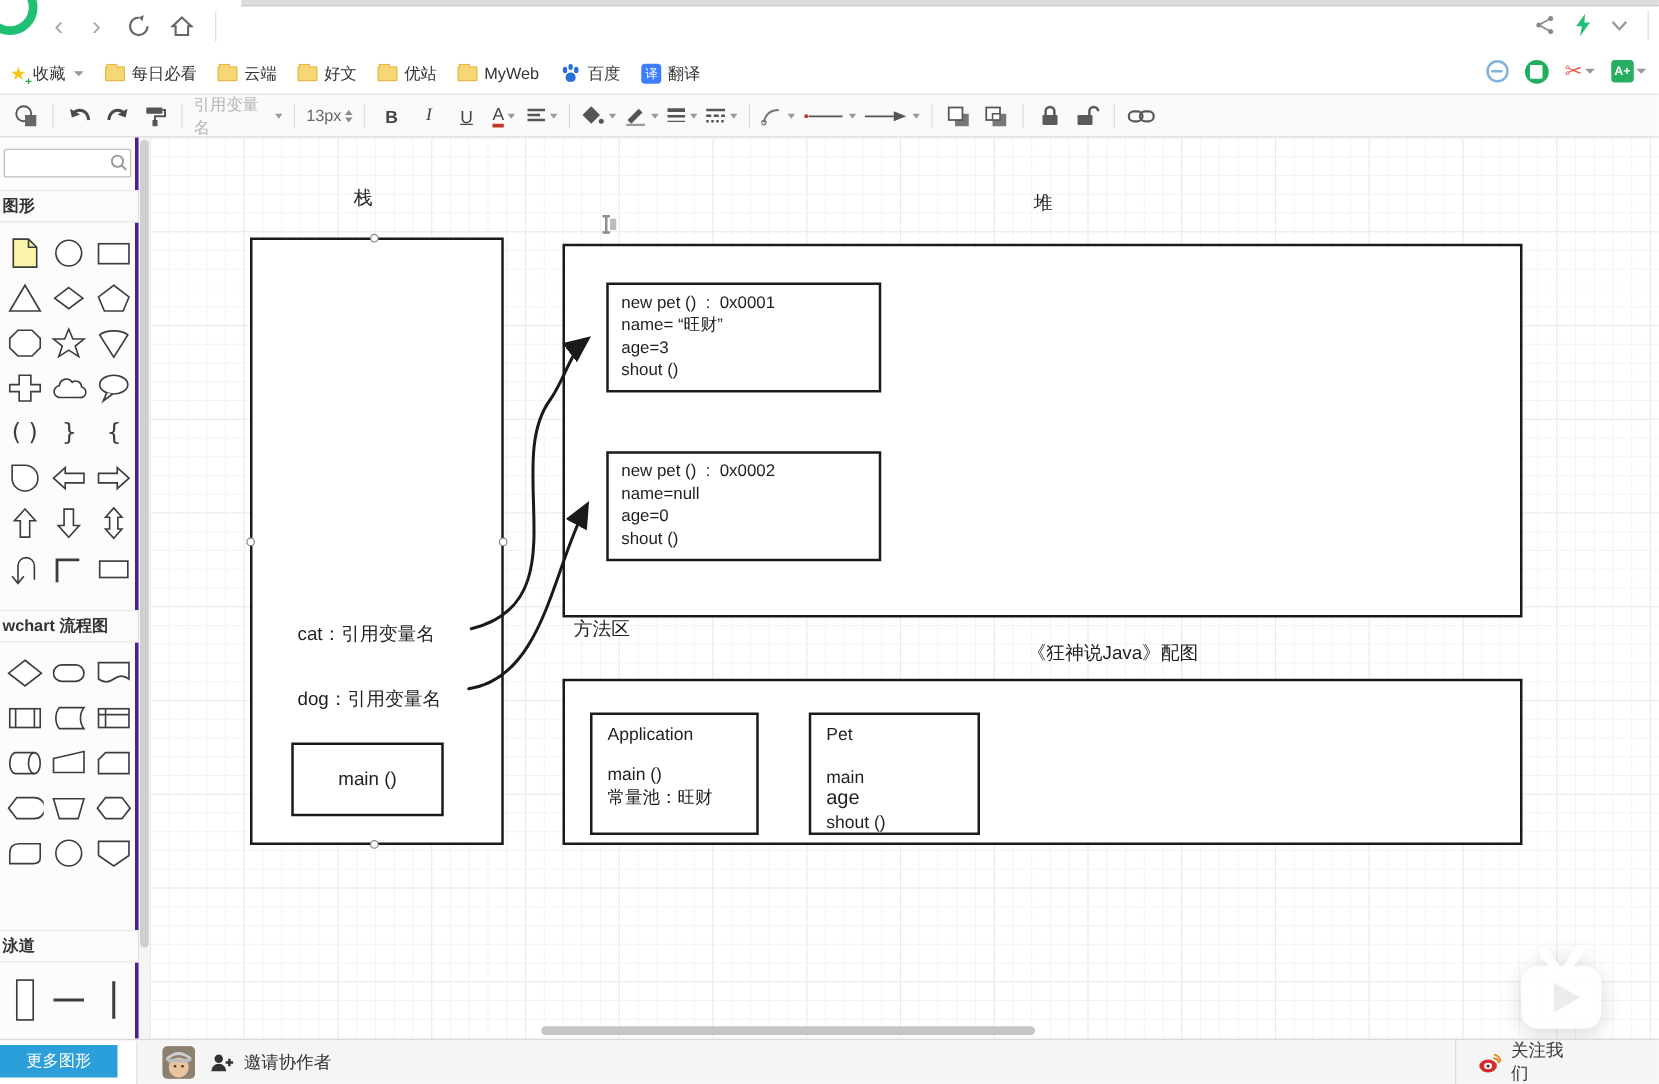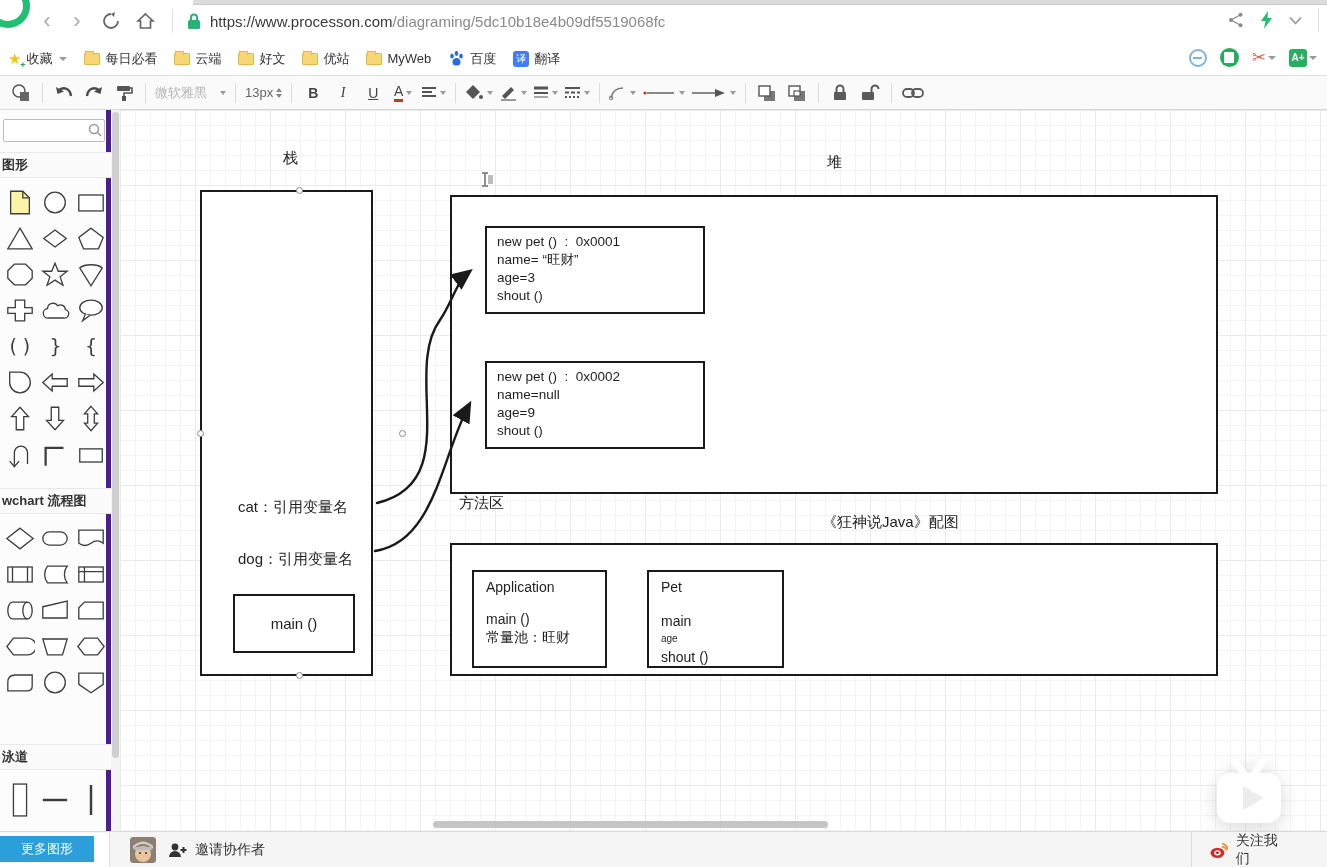--- a/index.html
+++ b/index.html
@@ -45,21 +45,21 @@
   .spin { display:flex; flex-direction:column; gap:2px; margin-left:3px; }
   .spin b, .spin i { width:0; height:0; border-left:3.5px solid transparent; border-right:3.5px solid transparent; display:block; }
   .spin b { border-bottom:4px solid #888; }
   .spin i { border-top:4px solid #888; }
   .bold { font-weight:bold; color:#444; }
   .italic { font-style:italic; font-family:"Liberation Serif",serif; color:#444; }
   .uline { text-decoration:underline; color:#444; }
   .fcolor { color:#444; border-bottom:3px solid #c0392b; line-height:15px; }
 
   
-  #sidebar { position:absolute; left:0; top:110px; width:111px; height:721px; background:#fcfcfc; border-right:5px solid #4c1d95; }
+  #sidebar { position:absolute; left:0; top:110px; width:111px; height:721px; background:#fcfcfc; border-right:3px solid #4c1d95; }
   #shape-search { position:absolute; left:3px; top:9px; width:102px; height:23px; border:1px solid #bdbdbd; border-radius:2px; background:#fff; font-size:12px; padding:0 20px 0 5px; }
   #search-mag { position:absolute; left:88px; top:13px; }
   .sec-head { position:absolute; left:0; width:111px; height:26px; border-top:1px solid #e8e8e8; border-bottom:1px solid #e8e8e8; background:#fbfbfb; font-size:13px; font-weight:bold; color:#333; display:flex; align-items:center; padding-left:2px; overflow:hidden; white-space:nowrap; }
   .shape-grid { position:absolute; left:2px; width:107px; display:grid; grid-template-columns:repeat(3,1fr); justify-items:center; align-items:center; }
   .shape-cell { width:34px; height:36px; display:flex; align-items:center; justify-content:center; cursor:pointer; }
   .shape-cell svg { stroke:#3d3d3d; stroke-width:1.4; fill:#fff; }
   .glyphshape { font-size:19px; color:#3d3d3d; font-family:"DejaVu Sans",sans-serif; }
   #more-shapes-btn { position:absolute; left:0; top:726px; width:94px; height:26px; background:#2b9fd9; color:#fff; font-size:13px; border:none; display:flex; align-items:center; justify-content:center; cursor:pointer; z-index:6; }
   #sidebar-scrollbar { position:absolute; left:111px; top:110px; width:9px; height:721px; background:#f4f4f4; }
   #sidebar-scroll-thumb { position:absolute; left:1px; top:2px; width:7px; height:646px; background:#cfcfcf; border-radius:4px; }
@@ -107,27 +107,20 @@
         <path d="M9 2 a7 7 0 1 0 7 7" fill="none" stroke="#666" stroke-width="1.8"></path>
         <path d="M9 2 L13 0 L12 5 Z" fill="#666"></path>
       </svg>
   </div>
   <div class="navbtn" style="left:132px">
     <svg width="19" height="18" viewBox="0 0 19 18">
         <path d="M9.5 2 L17 9 H14.5 V16 H4.5 V9 H2 Z" fill="none" stroke="#666" stroke-width="1.7"></path>
       </svg>
   </div>
   <div class="vsep abs" style="left:172px; top:9px"></div>
-  <div id="url-box">
-    <svg width="16" height="18" viewBox="0 0 16 18">
-        <rect x="2" y="8" width="12" height="9" rx="1.5" fill="#27b376"></rect>
-        <path d="M5 8 V5.5 a3 3 0 0 1 6 0 V8" fill="none" stroke="#27b376" stroke-width="2"></path>
-      </svg>
-    <span id="url-text"><span>https://www.processon.com</span><span class="path">/diagraming/5dc10b18e4b09df5519068fc</span></span>
-  </div>
   <div id="browser-right">
     <svg width="16" height="16" viewBox="0 0 16 16">
         <circle cx="3" cy="8" r="2" fill="#8a8a8a"></circle>
         <circle cx="12.5" cy="2.8" r="2" fill="#8a8a8a"></circle>
         <circle cx="12.5" cy="13.2" r="2" fill="#8a8a8a"></circle>
         <path d="M3 8 L12.5 2.8 M3 8 L12.5 13.2" stroke="#8a8a8a" stroke-width="1.3"></path>
       </svg>
     <svg width="13" height="18" viewBox="0 0 13 18">
         <path d="M8 0 L1 10 H5.5 L4 18 L12 7 H7.5 Z" fill="#21bf73"></path>
       </svg>
@@ -217,21 +210,21 @@
   </div>
   <div class="tb">
     <svg width="18" height="18" viewBox="0 0 18 18">
         <rect x="2" y="2" width="13" height="5" rx="1" fill="#555"></rect>
         <path d="M15 4 H17 V9 H9 V12" fill="none" stroke="#555" stroke-width="1.6"></path>
         <rect x="7" y="12" width="4" height="5" fill="#555"></rect>
       </svg>
   </div>
   <div class="tbsep"></div>
   <div class="tb">
-    <span id="font-name">微软雅黑</span>
+    <span id="font-name">引用变量名</span>
       <span class="tcaret"></span>
   </div>
   <div class="tbsep"></div>
   <div class="tb">
     <span id="font-size">13px</span>
     <span class="spin">
         <b></b>
         <i></i>
       </span>
   </div>
@@ -577,21 +570,21 @@
   </div>
 
 <div id="canvas">
 
   <div class="dlabel" style="left:163px; top:39px">栈</div>
   <div class="dlabel" style="left:707px; top:43px">堆</div>
   <div class="ibeam" style="left:364px; top:62px">
       <i></i>
     </div>
 
-  <div class="dbox" style="left:80px; top:80px; width:173px; height:486px">
+  <div class="dbox" style="left:80px; top:80px; width:203px; height:486px">
     <div class="dlabel" style="left:36px; top:306px">cat：引用变量名</div>
     <div class="dlabel" style="left:36px; top:358px">dog：引用变量名</div>
     <div class="dbox" style="left:31px; top:402px; width:122px; height:59px; display:flex; align-items:center; justify-content:center">
       <span class="dlabel" style="position:static">main ()</span>
     </div>
   </div>
   <div class="handle" style="left:176px; top:77px"></div>
   <div class="handle" style="left:176px; top:562px"></div>
   <div class="handle" style="left:77px; top:320px"></div>
   <div class="handle" style="left:279px; top:320px"></div>
@@ -599,38 +592,38 @@
   <div class="dbox" style="left:330px; top:85px; width:768px; height:299px">
     <div class="dbox" style="left:33px; top:29px; width:220px; height:88px; padding:5px 16px 0 10px">
       <div class="objline">new pet ()  :  0x0001</div>
       <div class="objline">name= “旺财”</div>
       <div class="objline">age=3</div>
       <div class="objline">shout ()</div>
     </div>
     <div class="dbox" style="left:33px; top:164px; width:220px; height:88px; padding:5px 0 0 10px">
       <div class="objline">new pet ()  :  0x0002</div>
       <div class="objline">name=null</div>
-      <div class="objline">age=9</div>
+      <div class="objline">age=0</div>
       <div class="objline">shout ()</div>
     </div>
   </div>
 
   <div class="dlabel" style="left:339px; top:384px">方法区</div>
   <div class="dlabel" style="left:702px; top:403px">《狂神说Java》配图</div>
 
   <div class="dbox" style="left:330px; top:433px; width:768px; height:133px">
     <div class="dbox" style="left:20px; top:25px; width:135px; height:98px; padding:6px 0 0 12px">
       <div class="objline" style="font-size:14px">Application</div>
       <div class="objline" style="font-size:14px; margin-top:14px">main ()</div>
       <div class="objline" style="font-size:14px; margin-top:0">常量池：旺财</div>
     </div>
     <div class="dbox" style="left:195px; top:25px; width:137px; height:98px; padding:6px 0 0 12px">
       <div class="objline" style="font-size:14px">Pet</div>
       <div class="objline" style="font-size:14px; margin-top:16px">main</div>
-      <div class="objline" style="font-size:10px">age</div>
+      <div class="objline" style="font-size:16px">age</div>
       <div class="objline" style="font-size:14px">shout ()</div>
     </div>
   </div>
 
   <svg id="arrow-layer">
     <defs>
       <marker id="ah" markerWidth="9" markerHeight="8" refX="7" refY="4" orient="auto">
         <path d="M0 0 L9 4 L0 8 Z" fill="#1a1a1a"></path>
       </marker>
     </defs>
@@ -662,21 +655,21 @@
       </svg>
   </div>
   <div id="invite">
     <svg width="19" height="15" viewBox="0 0 19 15">
         <circle cx="7" cy="4" r="3.4" fill="#333"></circle>
         <path d="M1 14 a6 6 0 0 1 12 0 Z" fill="#333"></path>
         <path d="M15.5 4 V10 M12.5 7 H18.5" stroke="#333" stroke-width="2"></path>
       </svg>
     <span>邀请协作者</span>
   </div>
-  <div class="sb-cell" style="left:1191px; width:115px">
+  <div class="sb-cell" style="left:1164px; width:115px">
     <svg width="19" height="17" viewBox="0 0 19 17">
         <ellipse cx="8" cy="11" rx="7.5" ry="5.5" fill="#d52b2b"></ellipse>
         <ellipse cx="8" cy="11" rx="3.4" ry="2.8" fill="#fff"></ellipse>
         <circle cx="8" cy="11" r="1.4" fill="#7a2020"></circle>
         <path d="M12.5 4.5 a5 5 0 0 1 5 4" fill="none" stroke="#e88a1a" stroke-width="1.6"></path>
         <path d="M13 1 a8 8 0 0 1 6 6.5" fill="none" stroke="#e88a1a" stroke-width="1.6"></path>
       </svg>
     <span>关注我们</span>
   </div>
 </div>

